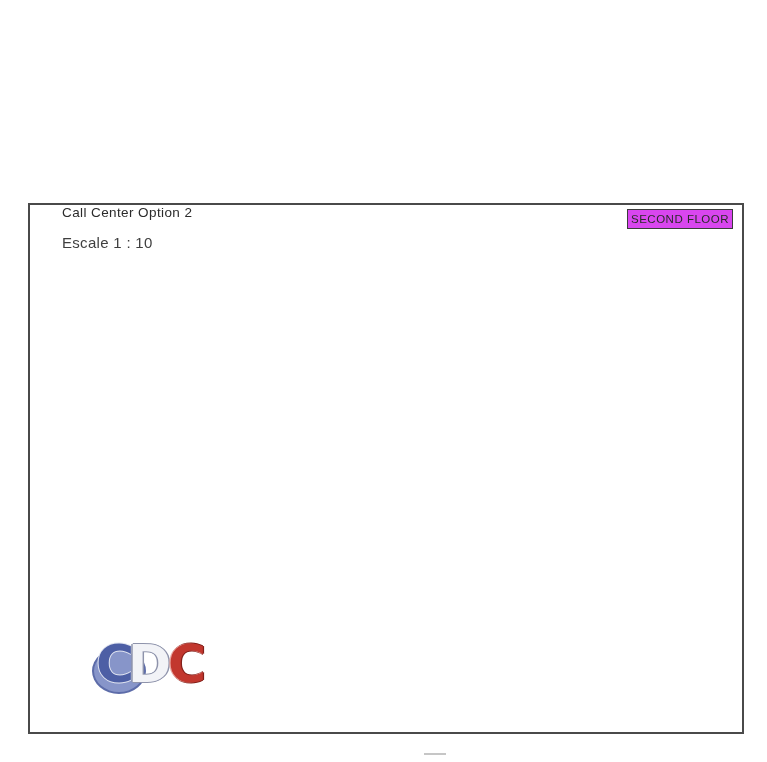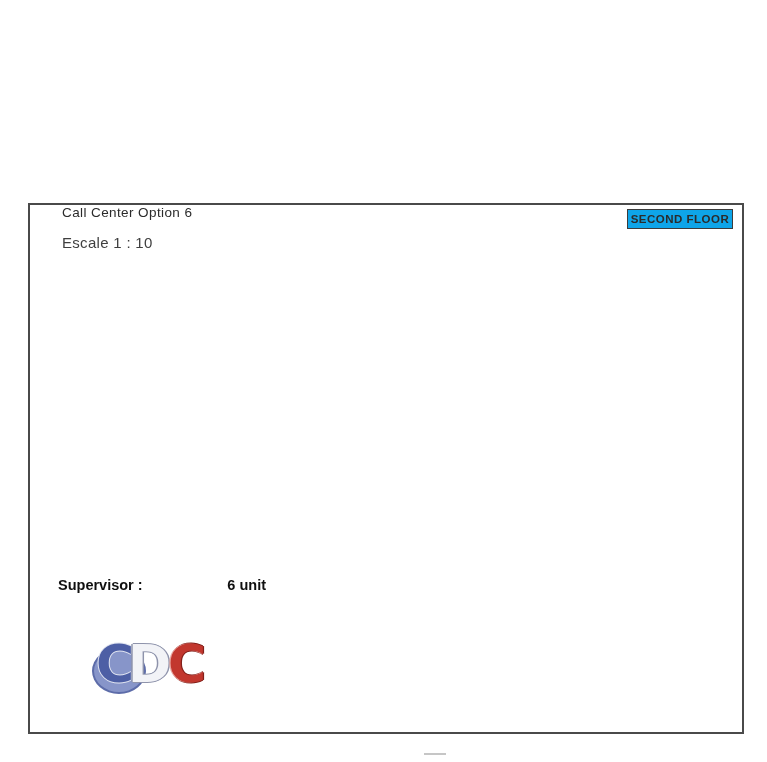--- a/index.html
+++ b/index.html
@@ -7,21 +7,21 @@
        font-family:"Liberation Sans", sans-serif;color:#222;}
   .sheet{position:absolute;left:28px;top:203px;width:712px;height:527px;
          border:2px solid #4a4a4a;background:#fff;}
   #plan-svg{position:absolute;left:0;top:0;}
   .title-block{position:absolute;left:62px;top:205px;font-size:13.5px;
                letter-spacing:.4px;color:#2b2b2b;white-space:nowrap;}
   .scale-note{position:absolute;left:62px;top:234px;font-size:15px;color:#3f3f3f;
               letter-spacing:.3px;}
   .floor-box{position:absolute;left:627px;top:209px;width:104px;height:18px;
              border:1.3px solid #3c3c3c;display:flex;align-items:center;justify-content:center;
-             font-size:11.5px;letter-spacing:.5px;color:#2b2b2b;background:#0ea5e9;font-weight:bold;}
+             font-size:11.5px;letter-spacing:.5px;color:#2b2b2b;background:#d946ef;}
   .summary{position:absolute;left:58px;top:577px;font-size:14.5px;font-weight:bold;color:#101010;}
   .summary .row{display:flex;height:17px;line-height:17px;}
   .summary .lab{width:122px;}
   .summary .val{width:86px;text-align:right;}
   .logo{position:absolute;left:92px;top:636px;width:140px;height:60px;
         font-family:"DejaVu Sans", sans-serif;font-weight:bold;}
   .logo .disc{position:absolute;left:0;top:12px;width:50px;height:42px;border-radius:50%;
               background:#8795c9;border:2px solid #5d6ca9;}
   .logo .ltr{position:absolute;top:-2px;font-size:52px;line-height:60px;}
   .logo .c1{left:4px;color:#4d5fa5;z-index:2;
@@ -439,29 +439,25 @@
     <path d="M580,697 L613,710" stroke-width="0.7"></path>
     <circle cx="638" cy="669" r="3.2" stroke-width="0.9"></circle>
     <line x1="655" y1="706" x2="645" y2="696" stroke-width="0.9"></line>
     <polygon points="642,693 650,695.5 645.5,701" fill="#474747" stroke="none"></polygon>
   </g>
   <text x="668" y="714" text-anchor="middle" font-size="9.5" fill="#3a3a3a" letter-spacing=".3">Isometric View</text>
 </svg>
 
 <div class="sheet"></div>
 
-<div class="title-block">Call Center Option 6</div>
+<div class="title-block">Call Center Option 2</div>
 <div class="scale-note">Escale 1 : 10</div>
 <div class="floor-box">SECOND FLOOR</div>
 
 <div class="summary">
-  <div class="row">
-    <span class="lab">Supervisor :</span>
-    <span class="val">6 unit</span>
-  </div>
 </div>
 
 <div class="logo">
   <div class="disc"></div>
   <span class="ltr c1">C</span>
   <span class="ltr d1">D</span>
   <span class="ltr c2">C</span>
 </div>
 
 <div class="bottom-dash"></div>

